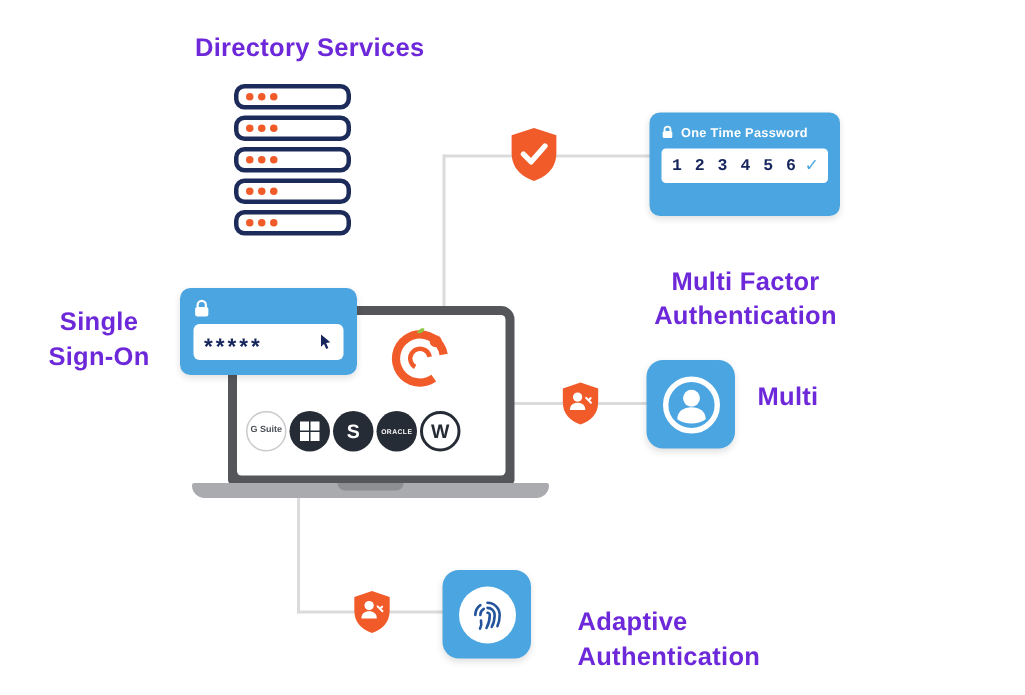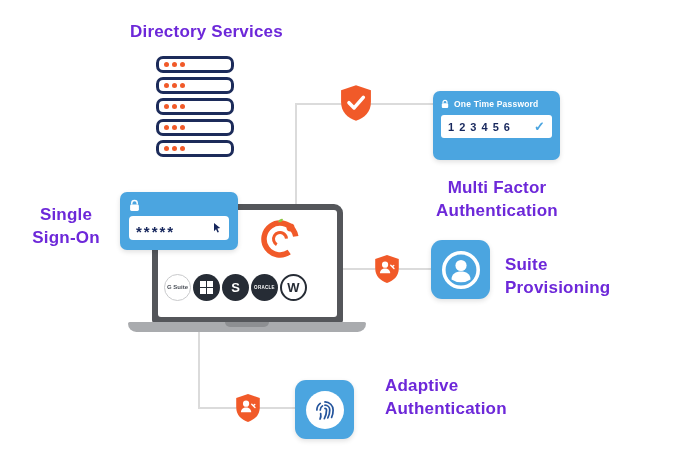--- a/index.html
+++ b/index.html
@@ -16,21 +16,21 @@
   .line-up-h  { left:342px; top:268px; width:91px; }
   .line-aa-v  { left:198px; top:330px; height:79px; }
   .line-aa-h  { left:198px; top:407px; width:99px; }
 
   
   .diagram-label { position:absolute; color:#6d28d9; font-weight:700; font-size:17px; line-height:23px; letter-spacing:.2px; z-index:2; }
   .lbl-directory { left:130px; top:20px; }
   .lbl-sso { left:20px; top:203px; width:92px; text-align:center; }
   .lbl-mfa { left:407px; top:176px; width:180px; text-align:center; }
   .lbl-up  { left:505px; top:253px; }
-  .lbl-aa  { left:385px; top:374px; }
+  .lbl-aa  { left:385px; top:403px; }
 
   
   .server { position:absolute; left:156px; top:56px; width:78px; z-index:2; display:flex; flex-direction:column; gap:4px; }
   .server-row { height:17px; border:3px solid #1C2B5A; border-radius:7px; background:#fff; display:flex; align-items:center; padding-left:5px; gap:3px; }
   .led { width:5px; height:5px; border-radius:50%; background:#F15A29; display:inline-block; }
 
   
   .sso-card { position:absolute; left:120px; top:192px; width:118px; height:58px; background:#4BA5E0; border-radius:7px; z-index:5; padding:7px 9px; box-shadow:0 2px 5px rgba(0,0,0,.12); }
   .sso-card .lock { width:11px; height:13px; display:block; }
   .sso-input { margin-top:4px; height:24px; background:#fff; border-radius:4px; display:flex; align-items:center; justify-content:space-between; padding:0 7px; }
@@ -55,25 +55,25 @@
   .app-wp { background:#fff; border:2px solid #262C35; color:#262C35; font-size:13px; font-weight:700; }
 
   
   .shield { position:absolute; z-index:6; }
   .shield-check { left:339px; top:84px; width:34px; height:38px; }
   .shield-up { left:374px; top:254px; width:26px; height:30px; }
   .shield-aa { left:235px; top:393px; width:26px; height:30px; }
   .shield svg { width:100%; height:100%; display:block; }
 
   
-  .otp-card { position:absolute; left:433px; top:75px; width:127px; height:69px; background:#4BA5E0; border-radius:7px; z-index:5; padding:8px 8px; box-shadow:0 2px 5px rgba(0,0,0,.12);margin-top:16px; }
+  .otp-card { position:absolute; left:433px; top:75px; width:127px; height:69px; background:#4BA5E0; border-radius:7px; z-index:5; padding:8px 8px; box-shadow:0 2px 5px rgba(0,0,0,.12); }
   .otp-head { display:flex; align-items:center; gap:5px; }
   .otp-head .lock { width:8px; height:10px; }
   .otp-title { color:#fff; font-size:8.5px; font-weight:700; letter-spacing:.2px; }
-  .otp-field { margin-top:6px; height:23px; background:#fff; border-radius:3px; display:flex; align-items:center; justify-content:space-between; padding:0 7px; }
+  .otp-field { margin-top:6px; height:23px; background:#fff; border-radius:3px; display:flex; align-items:center; justify-content:space-between; padding:0 7px;font-family:Liberation Mono, monospace; }
   .otp-code { color:#16265C; font-size:11px; font-weight:700; letter-spacing:1px; }
   .otp-check { color:#4BA5E0; font-size:13px; font-weight:700; }
 
   
   .tile { position:absolute; width:59px; height:59px; background:#4BA5E0; border-radius:11px; z-index:5; display:flex; align-items:center; justify-content:center; box-shadow:0 2px 5px rgba(0,0,0,.12); }
   .tile-up { left:431px; top:240px; }
   .tile-aa { left:295px; top:380px; }
   .tile svg { display:block; }
   .fp-disc { width:38px; height:38px; background:#fff; border-radius:50%; display:flex; align-items:center; justify-content:center; }
 </style>
@@ -212,22 +212,21 @@
   </div>
 
   <div class="tile tile-up">
     <svg width="44" height="44" viewBox="0 0 44 44">
       <circle cx="22" cy="22" r="17.2" fill="none" stroke="#fff" stroke-width="3.6"></circle>
       <circle cx="22" cy="17.5" r="5.6" fill="#fff"></circle>
       <path d="M12.5 31.5 c0-5.4 4.3-8 9.5-8 s9.5 2.6 9.5 8 a17.2 17.2 0 0 1 -19 0 z" fill="#fff"></path>
     </svg>
   </div>
   <div class="diagram-label lbl-up">
-    <div>Suite</div>
-    <div>Provisioning</div>
+    <div>Multi</div>
   </div>
 
   <div class="tile tile-aa">
     <div class="fp-disc">
       <svg width="26" height="26" viewBox="0 0 24 24" fill="none" stroke="#24549C" stroke-width="1.6" stroke-linecap="round">
         <path d="M12 4.5 a7.5 7.5 0 0 1 7.5 7.5 c0 2.4-.4 4.8-1.4 6.8"></path>
         <path d="M12 7.6 a4.4 4.4 0 0 1 4.4 4.4 c0 2.7-.6 5.2-1.8 7.3"></path>
         <path d="M12 10.6 a1.4 1.4 0 0 1 1.4 1.4 c0 2.9-.7 5.6-2 8"></path>
         <path d="M4.5 12 a7.5 7.5 0 0 1 3.1-6.1"></path>
         <path d="M7.6 12 c0-1.6.8-3 2.1-3.8"></path>

